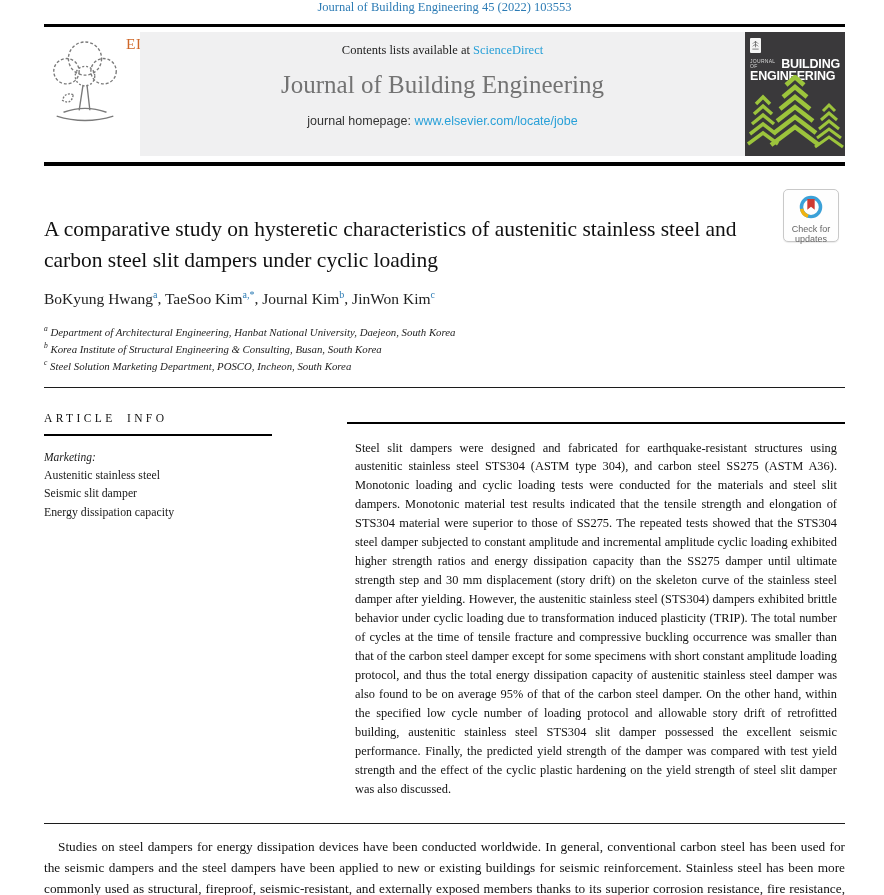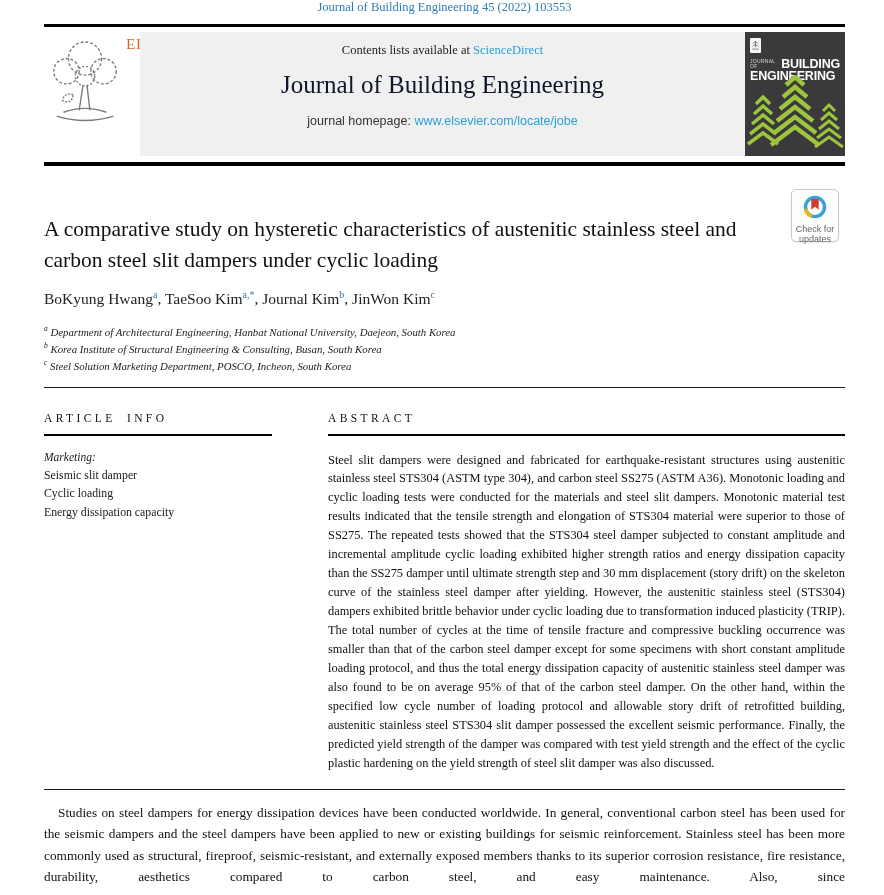--- a/index.html
+++ b/index.html
@@ -28,54 +28,54 @@
   .rule-header-bottom{height:4px;background:#000;margin-top:6px;}
   .rule-thin{height:1px;background:#1c1c1c;}
 
   .header-row{display:flex;margin-top:5px;height:124px;align-items:stretch;}
   .logo-col{width:96px;flex:none;display:flex;padding-top:2px;}
   .elsevier-wordmark{font-size:15.5px;letter-spacing:0.5px;color:var(--elsevier-orange);margin-top:1px;font-family:"Liberation Serif",serif;}
 
   .banner{flex:1;background:var(--banner-gray);text-align:center;padding-top:11px;}
   .contents-line{font-size:12.5px;color:#222;}
   .link{color:var(--link-blue);text-decoration:none;cursor:pointer;}
-  .banner-title{font-size:25px;color:#0f172a;margin-top:13px;}
+  .banner-title{font-size:25px;color:#737373;margin-top:13px;}
   .homepage-line{font-family:"Liberation Sans",sans-serif;font-size:12.5px;color:#333;margin-top:15px;}
 
   .cover{width:100px;flex:none;background:var(--cover-bg);position:relative;padding:6px 5px;overflow:hidden;}
   .mini-logo{width:11px;height:15px;background:#f5f5f5;border-radius:1px;display:flex;align-items:center;justify-content:center;}
   .cover-text{margin-top:5px;color:#fff;font-family:"Liberation Sans",sans-serif;line-height:1;}
   .cover-line1{display:flex;align-items:flex-end;}
   .cover-journal-of{font-size:5px;color:#d8d8d8;letter-spacing:0.3px;margin-right:2px;padding-bottom:1px;}
   .cover-big{font-size:12.5px;font-weight:bold;letter-spacing:-0.2px;}
   .cover-trees{position:absolute;left:0;bottom:2px;}
 
   .title-row{display:flex;margin-top:23px;}
   .paper-title{flex:1;padding-top:25px;padding-right:26px;font-size:21.5px;font-weight:normal;line-height:1.45;color:#111;margin:0;}
-  .badge{width:48px;height:53px;flex:none;border:1px solid #c9c9c9;border-radius:5px;background:#fefefe;
+  .badge{width:56px;height:53px;flex:none;border:1px solid #c9c9c9;border-radius:5px;background:#fefefe;
          display:flex;flex-direction:column;align-items:center;padding-top:3px;cursor:pointer;
          box-shadow:0 1px 1px rgba(0,0,0,0.08);margin-right:6px;}
   .badge-text{font-family:"Liberation Sans",sans-serif;font-size:9px;color:#666;line-height:1.15;text-align:center;margin-top:1px;}
 
   .authors{margin-top:13px;font-size:15.5px;color:#222;}
   .authors sup{font-size:10px;color:var(--citation-blue);}
 
   .affiliations{margin-top:15px;font-size:10.8px;font-style:italic;color:#222;line-height:1.52;}
   .affiliations sup{font-size:7.5px;}
 
   .rule-affil{margin-top:13px;}
 
-  .two-col{display:flex;margin-top:24px;gap:56px;}
+  .two-col{display:flex;margin-top:24px;gap:75px;}
   .col-left{width:228px;flex:none;}
   .col-right{flex:1;}
   .col-heading{font-size:11.5px;letter-spacing:3.4px;word-spacing:5px;color:#111;}
   .heading-rule{height:1.5px;background:#000;margin-top:10px;margin-bottom:15px;}
   .keywords-label{font-style:italic;font-size:11.5px;margin-bottom:3px;}
   .keyword{font-size:11.8px;line-height:1.6;}
-  .abstract-text{font-size:12.4px;line-height:1.53;text-align:justify;margin:0;color:#111;}
+  .abstract-text{font-size:12.4px;line-height:1.53;text-align:justify;margin:8px;color:#111;}
 
   .rule-abs-bottom{margin-top:16px;}
 
   .intro-heading{margin-top:26px;font-size:13.5px;font-weight:bold;color:#111;}
   .intro-p{margin:12px 0 0 0;font-size:13.3px;line-height:1.6;text-align:justify;text-align-last:justify;text-indent:14px;color:#111;}
 </style>
 </head>
 <body>
 
 <div class="content">
@@ -194,26 +194,25 @@
     <div><sup>c</sup> <span>Steel Solution Marketing Department, POSCO, Incheon, South Korea</span></div>
   </div>
 
   <div class="rule-thin rule-affil"></div>
 
   <div class="two-col">
     <div class="col-left">
       <div class="col-heading">ARTICLE INFO</div>
       <div class="heading-rule"></div>
       <div class="keywords-label">Marketing:</div>
+      <div class="keyword">Austenitic stainless steel</div>
       <div class="keyword">Seismic slit damper</div>
-      <div class="keyword">Cyclic loading</div>
       <div class="keyword">Energy dissipation capacity</div>
     </div>
     <div class="col-right">
-      <div class="col-heading">ABSTRACT</div>
       <div class="heading-rule"></div>
       <p class="abstract-text">Steel slit dampers were designed and fabricated for earthquake-resistant structures using austenitic stainless steel STS304 (ASTM type 304), and carbon steel SS275 (ASTM A36). Monotonic loading and cyclic loading tests were conducted for the materials and steel slit dampers. Monotonic material test results indicated that the tensile strength and elongation of STS304 material were superior to those of SS275. The repeated tests showed that the STS304 steel damper subjected to constant amplitude and incremental amplitude cyclic loading exhibited higher strength ratios and energy dissipation capacity than the SS275 damper until ultimate strength step and 30 mm displacement (story drift) on the skeleton curve of the stainless steel damper after yielding. However, the austenitic stainless steel (STS304) dampers exhibited brittle behavior under cyclic loading due to transformation induced plasticity (TRIP). The total number of cycles at the time of tensile fracture and compressive buckling occurrence was smaller than that of the carbon steel damper except for some specimens with short constant amplitude loading protocol, and thus the total energy dissipation capacity of austenitic stainless steel damper was also found to be on average 95% of that of the carbon steel damper. On the other hand, within the specified low cycle number of loading protocol and allowable story drift of retrofitted building, austenitic stainless steel STS304 slit damper possessed the excellent seismic performance. Finally, the predicted yield strength of the damper was compared with test yield strength and the effect of the cyclic plastic hardening on the yield strength of steel slit damper was also discussed.</p>
     </div>
   </div>
 
   <div class="rule-thin rule-abs-bottom"></div>
 
   <p class="intro-p">Studies on steel dampers for energy dissipation devices have been conducted worldwide. In general, conventional carbon steel has been used for the seismic dampers and the steel dampers have been applied to new or existing buildings for seismic reinforcement. Stainless steel has been more commonly used as structural, fireproof, seismic-resistant, and externally exposed members thanks to its superior corrosion resistance, fire resistance, durability, aesthetics compared to carbon steel, and easy maintenance. Also, since</p>
 
 </div>

